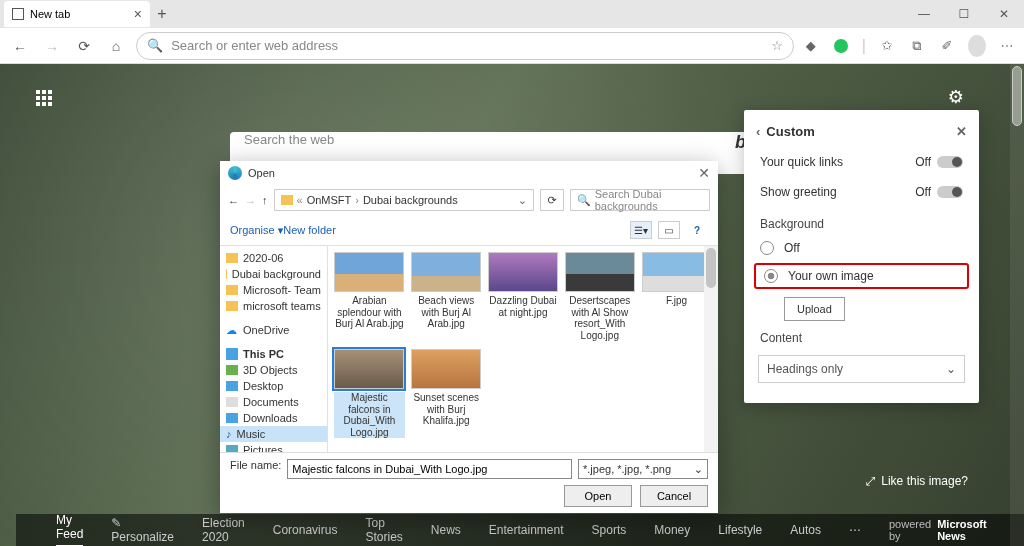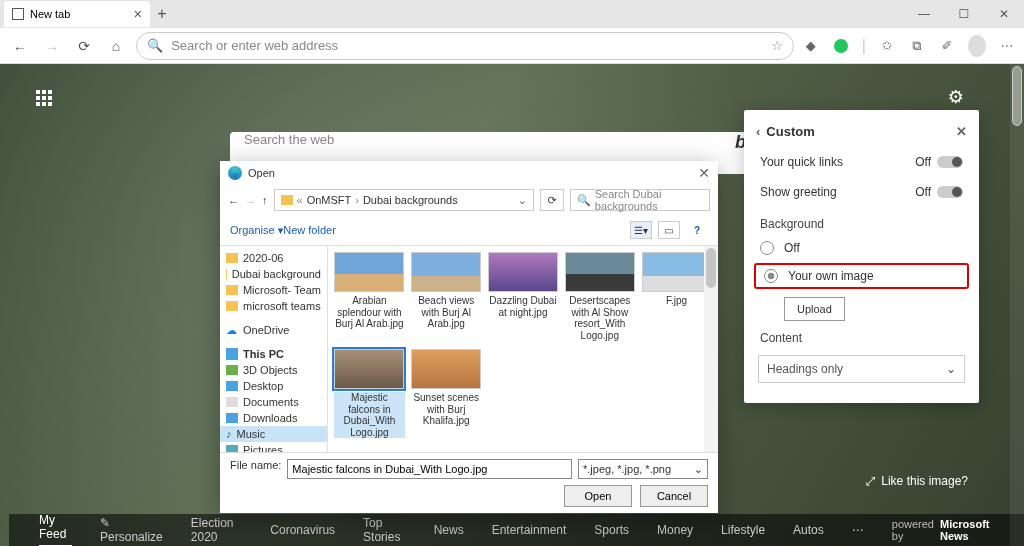--- a/index.html
+++ b/index.html
@@ -21,21 +21,21 @@
   .avatar{width:22px;height:22px;border-radius:50%;background:#ddd;}
   
   .ntp { position:relative; width:100%; height:calc(546px - 64px); background:linear-gradient(120deg,#3b4a36 0%,#5a6b4f 40%,#36402f 100%); }
   .ntp::before{content:"";position:absolute;inset:0;background:radial-gradient(circle at 30% 40%,rgba(255,255,255,.15),transparent 60%);}
   .apps{position:absolute;top:26px;left:36px;display:grid;grid-template-columns:repeat(3,4px);grid-template-rows:repeat(3,4px);gap:2px;}
   .apps i{background:#fff;width:4px;height:4px;}
   .gear{position:absolute;top:22px;right:60px;color:#fff;font-size:18px;}
   .searchbox{position:absolute;top:68px;left:220px;width:530px;height:42px;background:#fff;border-radius:4px;display:flex;padding:0 14px;color:#888;font-size:13px;margin-left:10px;}
   .bing{margin-left:auto;font-weight:600;font-style:italic;color:#333;font-size:18px;}
   .like{position:absolute;right:56px;bottom:58px;color:#fff;font-size:12px;display:flex;align-items:center;gap:6px;}
-  .feedbar{position:absolute;bottom:0;left:9px;right:0;height:32px;background:rgba(0,0,0,.55);display:flex;align-items:center;padding:0 30px;gap:28px;color:#ccc;font-size:12px;}
+  .feedbar{position:absolute;bottom:0;left:16px;right:0;height:32px;background:rgba(0,0,0,.55);display:flex;align-items:center;padding:0 40px;gap:28px;color:#ccc;font-size:12px;}
   .feedbar .lnk.active{color:#fff;border-bottom:2px solid #fff;padding-bottom:4px;}
   .feedbar .right{margin-left:auto;display:flex;gap:6px;align-items:center;color:#bbb;font-size:11px;}
   .scrollbar{position:absolute;right:0;top:0;width:14px;height:100%;background:rgba(255,255,255,.08);}
   .scrollbar .thumb{position:absolute;right:2px;top:2px;width:10px;height:60px;background:rgba(255,255,255,.4);border-radius:5px;}
   
   .panel{position:absolute;top:46px;right:45px;width:235px;background:#fff;border-radius:2px;box-shadow:0 4px 18px rgba(0,0,0,.25);padding:10px 0 20px;font-size:12px;color:#333;}
   .panel .hdr{display:flex;align-items:center;padding:4px 12px 8px;font-weight:600;font-size:13px;}
   .panel .hdr .x{margin-left:auto;color:#666;}
   .panel .row{display:flex;align-items:center;justify-content:space-between;padding:8px 16px;}
   .toggle{width:26px;height:12px;border-radius:7px;background:#ccc;position:relative;}

